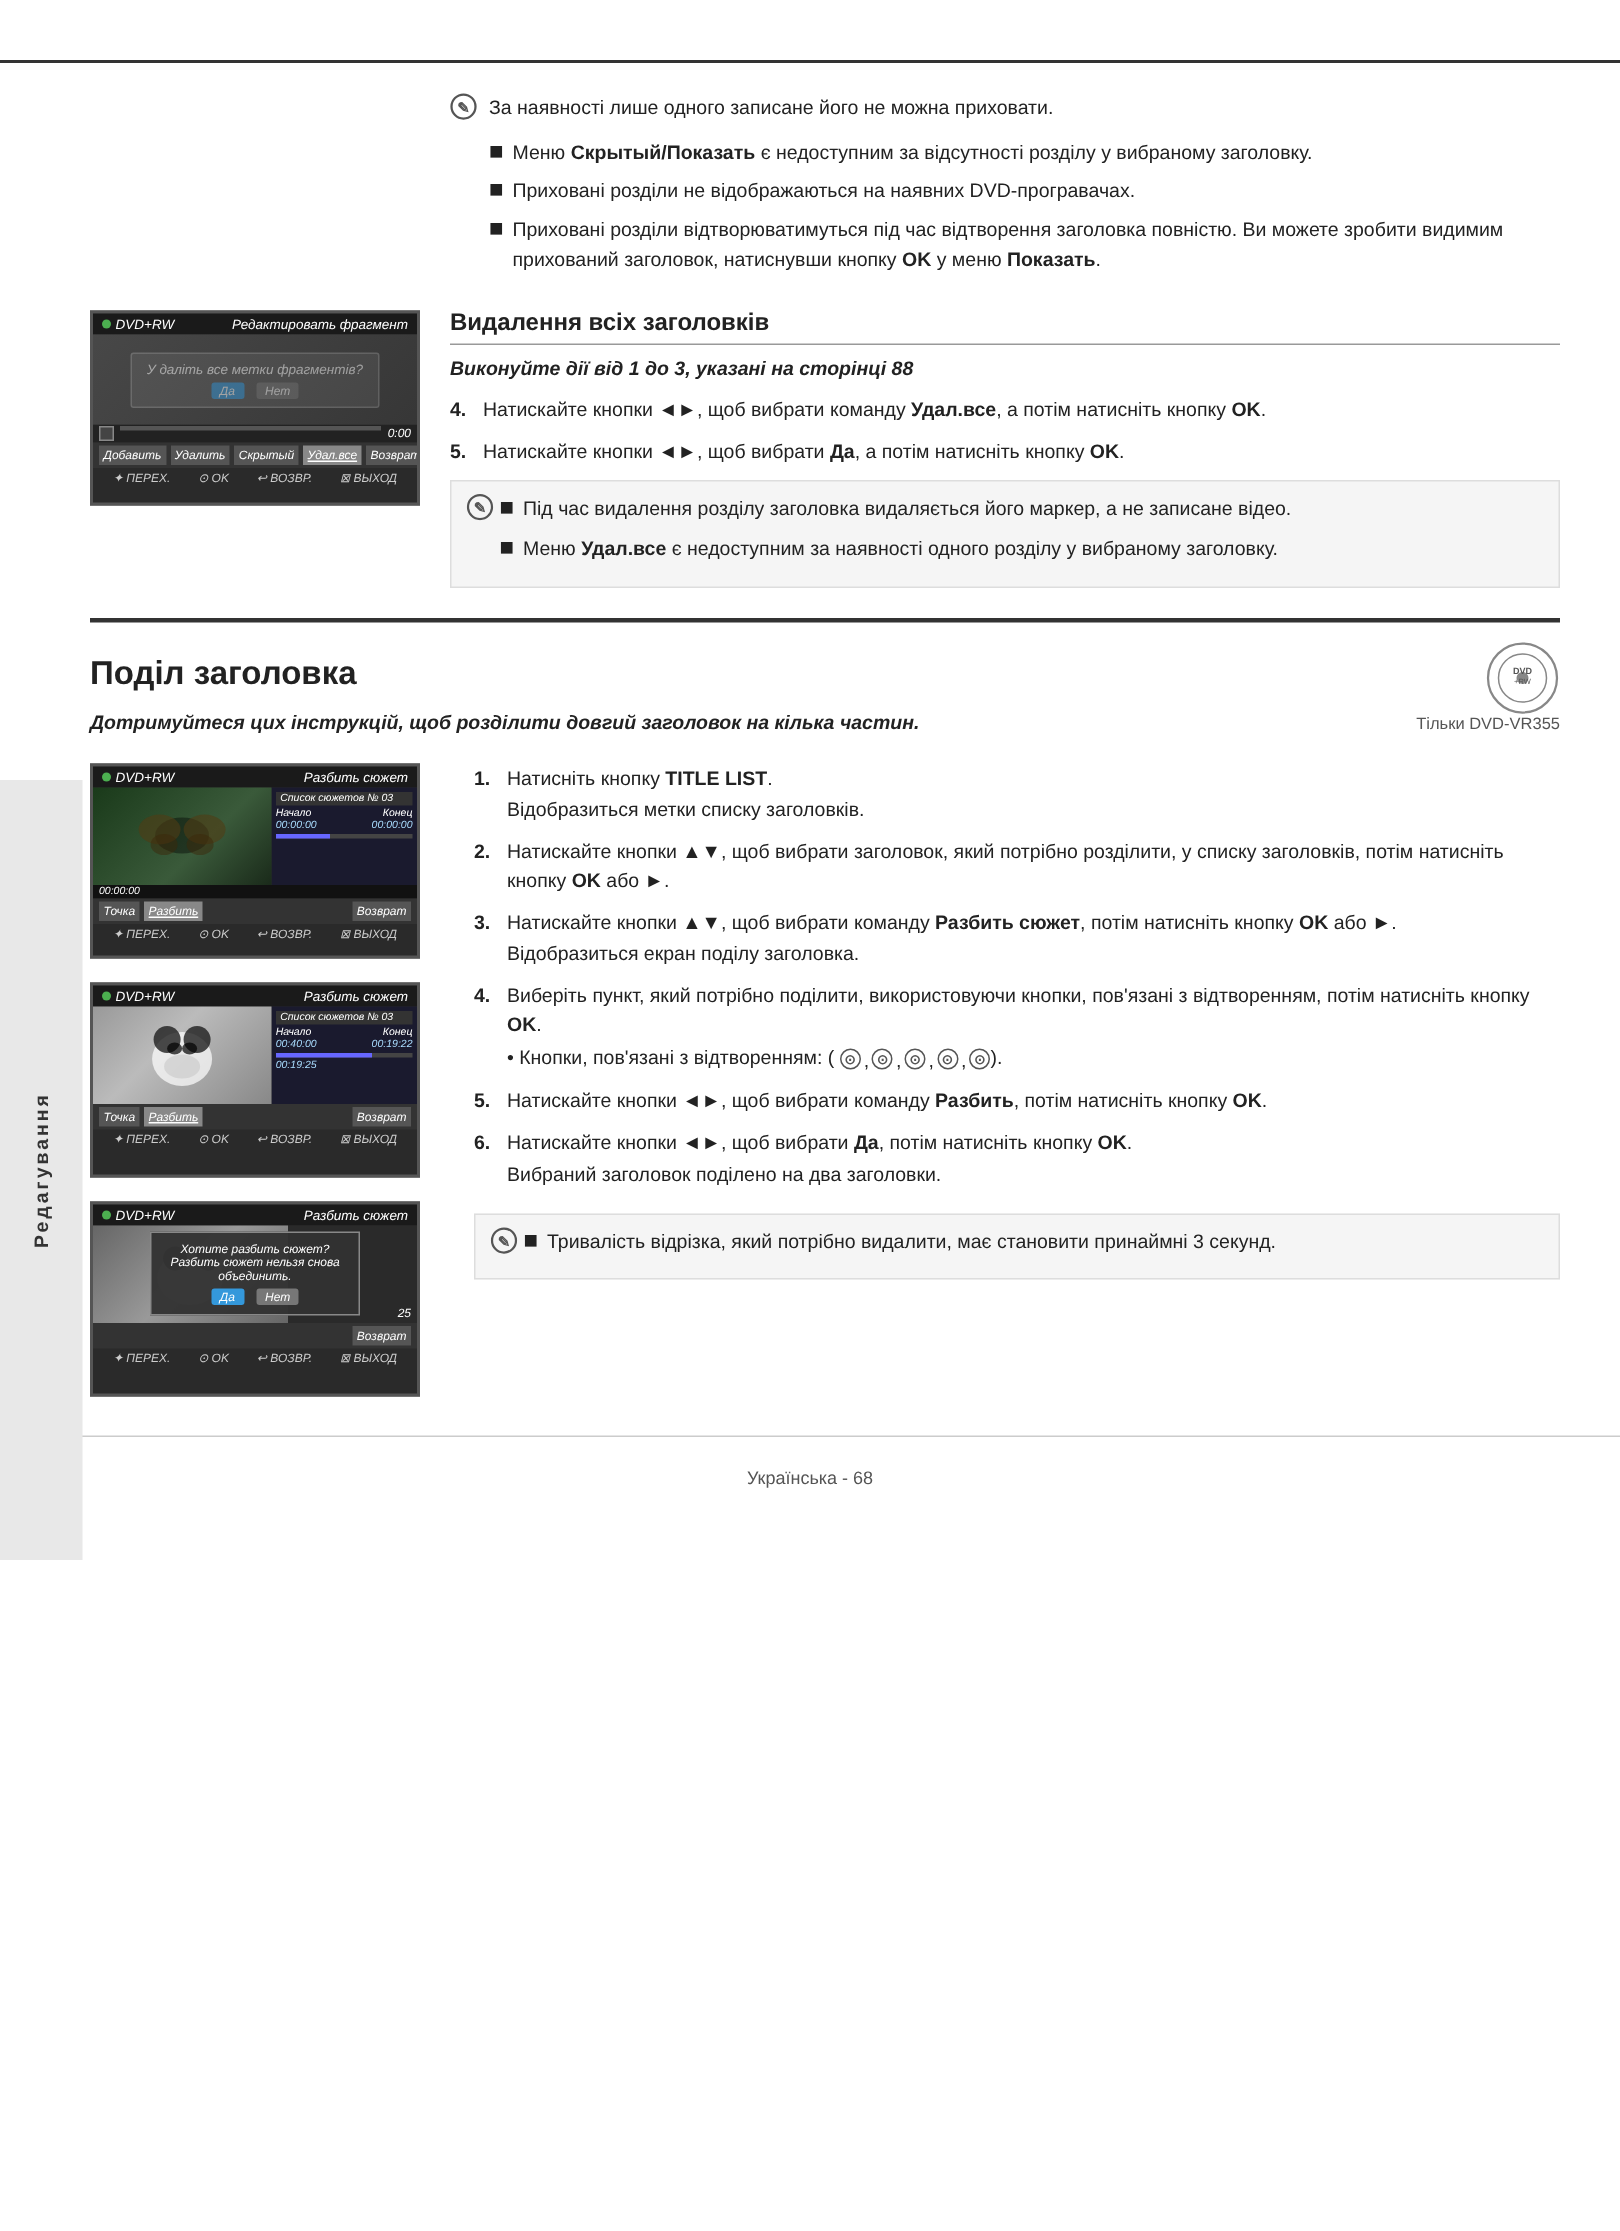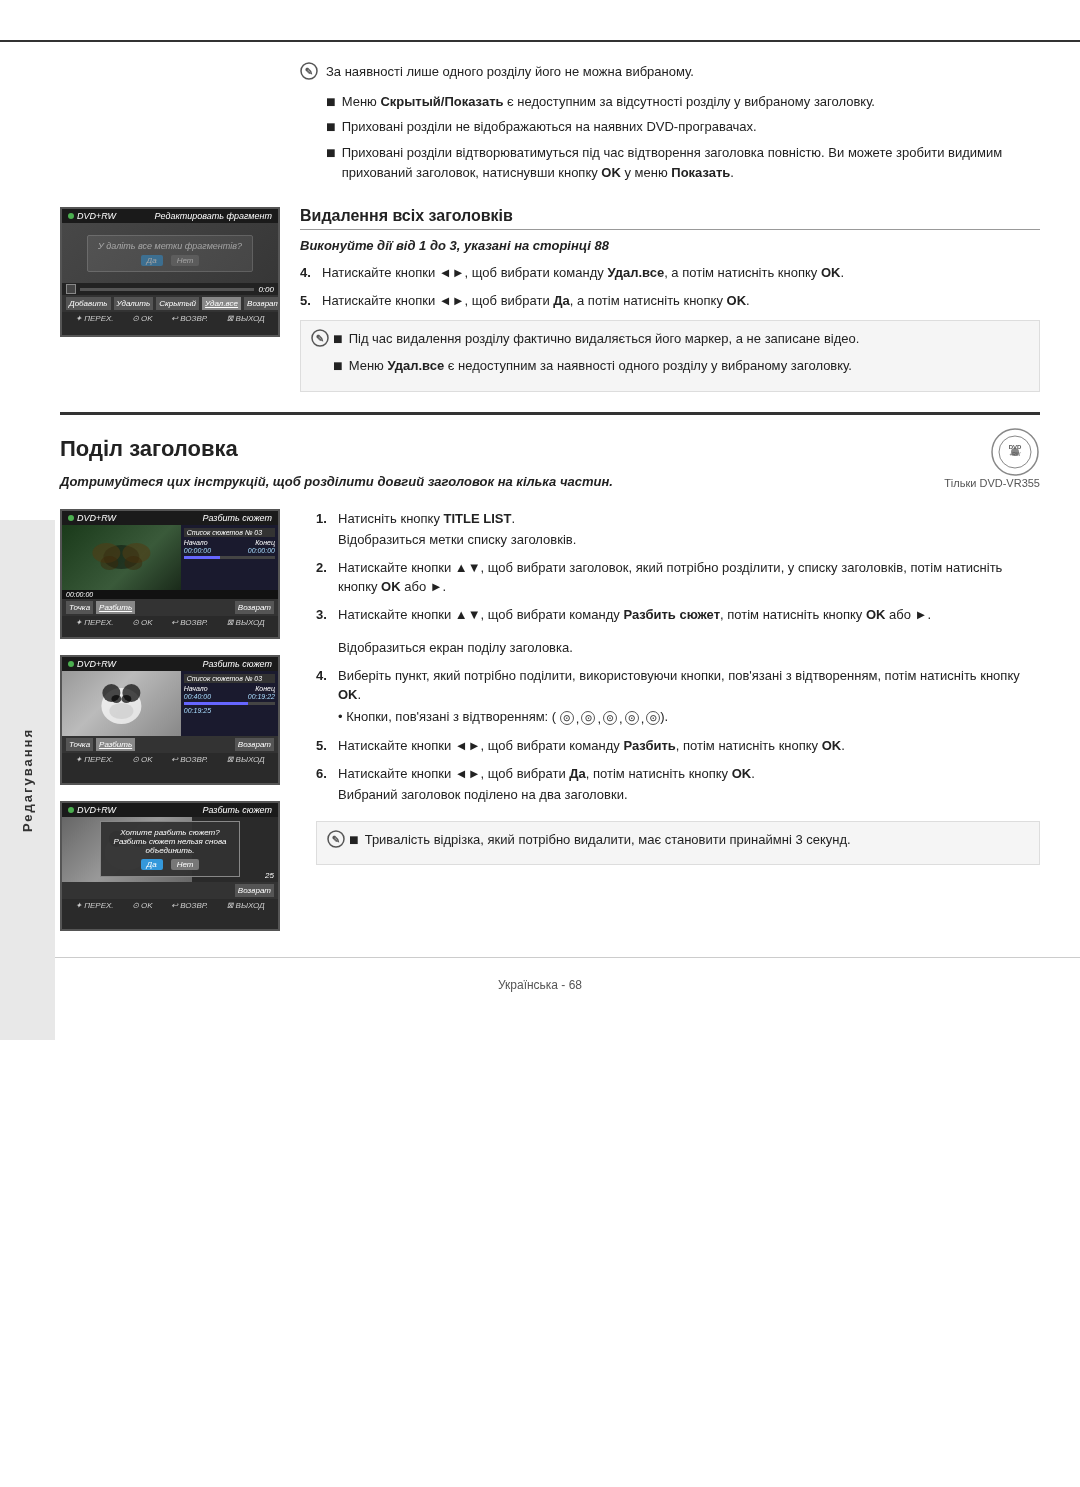--- a/index.html
+++ b/index.html
@@ -267,21 +267,21 @@
   <div class="top-border"></div>
 
   <div style="padding: 20px 40px 10px 300px;">
     <div class="note-item">
       <span style="min-width:22px; margin-right:4px;">
         <svg width="18" height="18" viewBox="0 0 18 18">
           <circle cx="9" cy="9" r="8" stroke="#555" stroke-width="1.5" fill="none"></circle>
           <text x="9" y="13" text-anchor="middle" font-size="10" fill="#555" font-weight="bold">✎</text>
         </svg>
       </span>
-      <span>За наявності лише одного розділу його не можна вибраному.</span>
+      <span>За наявності лише одного записане його не можна приховати.</span>
     </div>
     <div class="sub-notes">
       <div class="sub-note-item">
         <span class="note-bullet">■</span>
         <span>Меню <strong>Скрытый/Показать</strong> є недоступним за відсутності розділу у вибраному заголовку.</span>
       </div>
       <div class="sub-note-item">
         <span class="note-bullet">■</span>
         <span>Приховані розділи не відображаються на наявних DVD-програвачах.</span>
       </div>
@@ -309,21 +309,21 @@
 
             <div style="position:absolute;top:0;left:0;width:100%;height:100%;background:linear-gradient(135deg,#555 0%,#333 100%);opacity:0.5;"></div>
             <div class="dialog-box">
               <div>У даліть все метки фрагментів?</div>
               <div class="dialog-buttons">
                 <span class="dialog-btn selected">Да</span>
                 <span class="dialog-btn">Нет</span>
               </div>
             </div>
           </div>
-          <div style="display:flex; align-items:center; padding: 1px 4px; background:#222;">
+          <div style="display:flex; align-items:flex-start; padding: 1px 4px; background:#222;">
             <div style="width:10px;height:10px;border:1px solid #888;background:#444;margin-right:4px;"></div>
             <div style="flex:1;height:3px;background:#555;"></div>
             <span style="color:#fff;font-size:8px;margin-left:4px;">0:00</span>
           </div>
           <div class="menu-bar">
             <span class="menu-item">Добавить</span>
             <span class="menu-item">Удалить</span>
             <span class="menu-item">Скрытый</span>
             <span class="menu-item active">Удал.все</span>
             <span class="menu-item">Возврат</span>
@@ -354,21 +354,21 @@
       <div class="note-box">
         <div style="min-width:22px;">
           <svg width="18" height="18" viewBox="0 0 18 18">
             <circle cx="9" cy="9" r="8" stroke="#555" stroke-width="1.5" fill="none"></circle>
             <text x="9" y="13" text-anchor="middle" font-size="10" fill="#555" font-weight="bold">✎</text>
           </svg>
         </div>
         <div>
           <div class="note-item">
             <span class="note-bullet">■</span>
-            <span>Під час видалення розділу фактично видаляється його маркер, а не записане відео.</span>
+            <span>Під час видалення розділу заголовка видаляється його маркер, а не записане відео.</span>
           </div>
           <div class="note-item">
             <span class="note-bullet">■</span>
             <span>Меню <strong>Удал.все</strong> є недоступним за наявності одного розділу у вибраному заголовку.</span>
           </div>
         </div>
       </div>
     </div>
   </div>
 
@@ -562,21 +562,21 @@
 
         <div class="step-item">
           <span class="step-number bold-text">2.</span>
           <span>Натискайте кнопки ▲▼, щоб вибрати заголовок, який потрібно розділити, у списку заголовків, потім натисніть кнопку <strong>OK</strong> або ►.</span>
         </div>
 
         <div class="step-item">
           <span class="step-number bold-text">3.</span>
           <div>
             <span>Натискайте кнопки ▲▼, щоб вибрати команду <strong>Разбить сюжет</strong>, потім натисніть кнопку <strong>OK</strong> або ►.</span>
-            <div style="font-size:13px; margin-top:14px;">Відобразиться екран поділу заголовка.</div>
+            <div style="font-size:13px; margin-top:2px;">Відобразиться екран поділу заголовка.</div>
           </div>
         </div>
 
         <div class="step-item">
           <span class="step-number bold-text">4.</span>
           <div>
             <span>Виберіть пункт, який потрібно поділити, використовуючи кнопки, пов'язані з відтворенням, потім натисніть кнопку <strong>OK</strong>.</span>
             <div style="font-size:13px; margin-top:2px;">• Кнопки, пов'язані з відтворенням: (
               <span style="display:inline-flex;align-items:center;gap:2px;">
                 <span class="circle-icon">⊙</span>,

